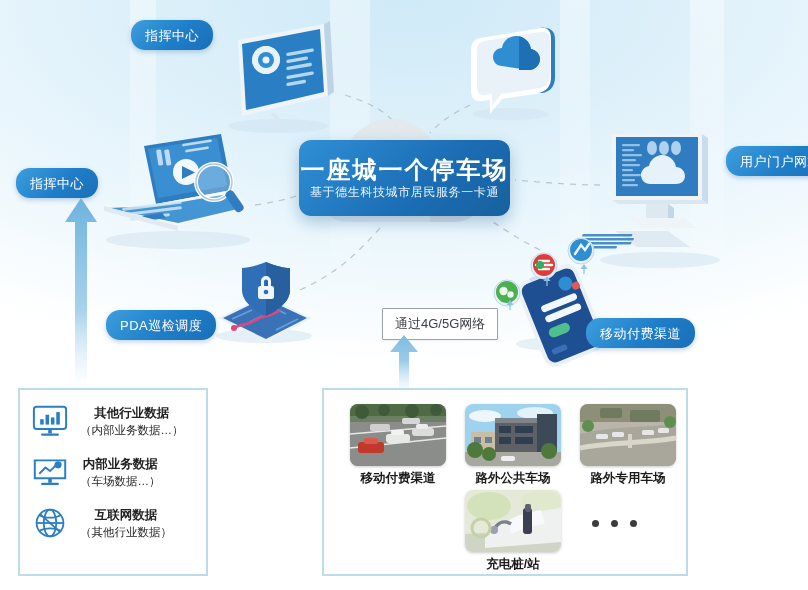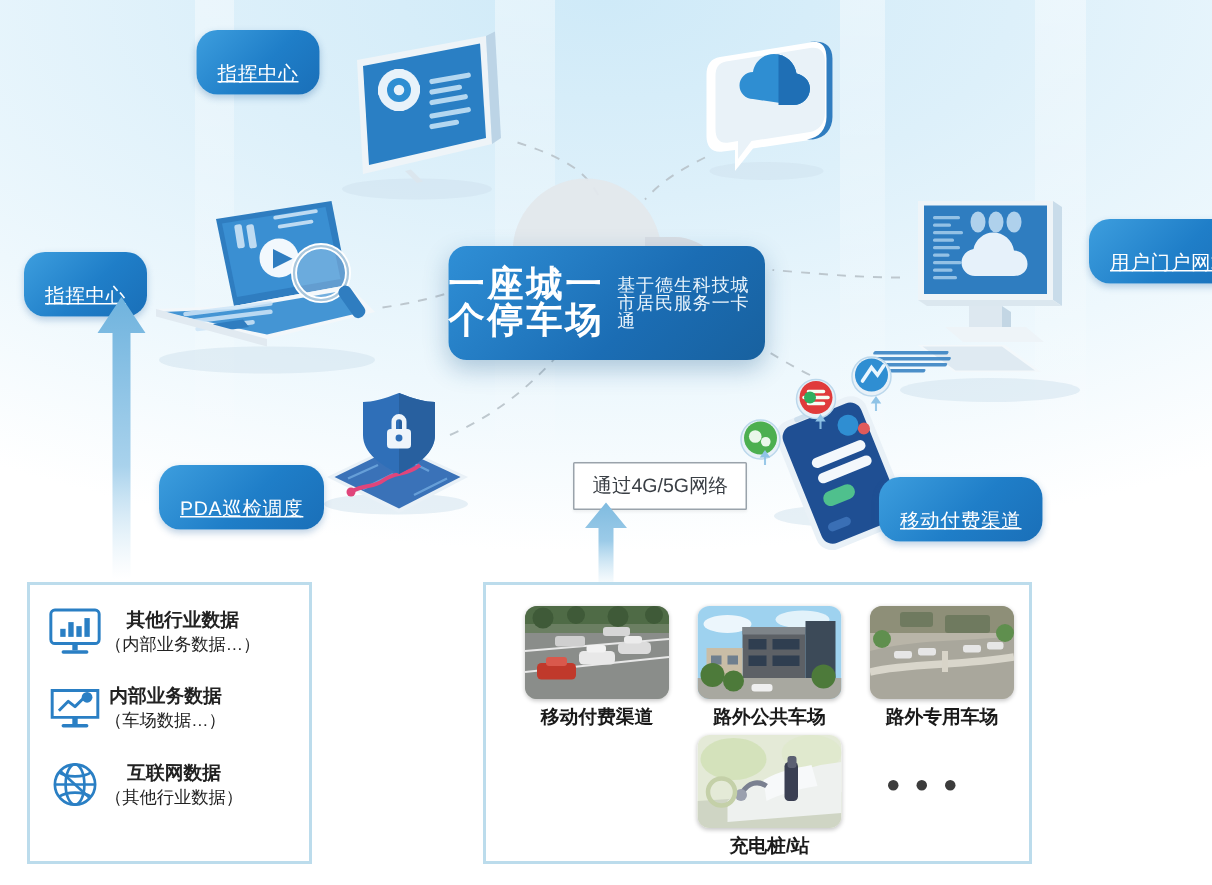--- a/index.html
+++ b/index.html
@@ -11,41 +11,41 @@
   #stage{position:absolute;inset:0;width:808px;height:590px;overflow:hidden;
     background:
       radial-gradient(120% 80% at 50% 0%, #cfeaf8 0%, #ddf0fa 28%, #eef8fd 55%, #ffffff 78%),
       linear-gradient(180deg,#d5ecf8 0%,#eaf6fc 30%,#ffffff 62%);
   }
   
   .streak{position:absolute;top:0;height:330px;opacity:.55;pointer-events:none;
     background:linear-gradient(180deg,rgba(255,255,255,.75),rgba(255,255,255,0));}
   .pill{
     position:absolute;color:#fff;font-size:13px;line-height:1;
-    padding:22px 14px 8px;border-radius:14px;white-space:nowrap;
+    padding:9px 14px 8px;border-radius:14px;white-space:nowrap;
     background:linear-gradient(135deg,#3d9ede 0%,#1f7ec8 55%,#1a6fb8 100%);
-    box-shadow:0 2px 5px rgba(27,94,158,.28);letter-spacing:.5px;text-decoration:underline;
+    box-shadow:0 2px 5px rgba(27,94,158,.28);letter-spacing:.5px;
   }
   .netbox{
     position:absolute;background:#fff;border:1.5px solid #9aa3ab;color:#3a3f45;
     font-size:13px;padding:6px 12px;white-space:nowrap;border-radius:1px;
     box-shadow:0 1px 2px rgba(0,0,0,.06);
   }
   .center-badge{
     position:absolute;left:299px;top:140px;width:211px;height:76px;border-radius:12px;
     background:linear-gradient(135deg,#2f8fd6 0%,#1b6db4 60%,#18619f 100%);
     box-shadow:0 6px 16px rgba(20,85,140,.30);
-    display:flex;align-items:center;justify-content:center;gap:4px;margin-top:24px;
+    display:flex;flex-direction:column;align-items:center;justify-content:center;gap:4px;
   }
   .center-badge .t1{color:#fff;font-size:24px;font-weight:bold;letter-spacing:2px;line-height:1;}
   .center-badge .t2{color:#eaf4fb;font-size:12px;letter-spacing:.6px;line-height:1;}
   .cloudbg{position:absolute;left:300px;top:104px;width:212px;height:126px;}
   
   .panel{position:absolute;background:#fff;border:2px solid #bcdcec;}
-  .src-row{display:flex;align-items:center;gap:0;}
+  .src-row{display:flex;align-items:center;gap:10px;}
   .src-ico{width:40px;height:34px;flex:0 0 40px;}
   .src-txt{display:flex;flex-direction:column;align-items:center;color:#222;}
   .src-title{font-size:12.5px;font-weight:bold;line-height:1.45;}
   .src-sub{font-size:11.5px;line-height:1.45;color:#222;}
   .grid-cell{position:absolute;width:96px;}
   .thumb{width:96px;height:62px;border-radius:8px;overflow:hidden;position:relative;
     box-shadow:0 1px 3px rgba(0,0,0,.22);}
   .cap{margin-top:6px;text-align:center;font-size:12.5px;font-weight:bold;color:#1a1a1a;line-height:1;}
   .dots{position:absolute;display:flex;gap:12px;align-items:center;}
   .dots i{width:7px;height:7px;border-radius:50%;background:#3c3c3c;display:block;}

